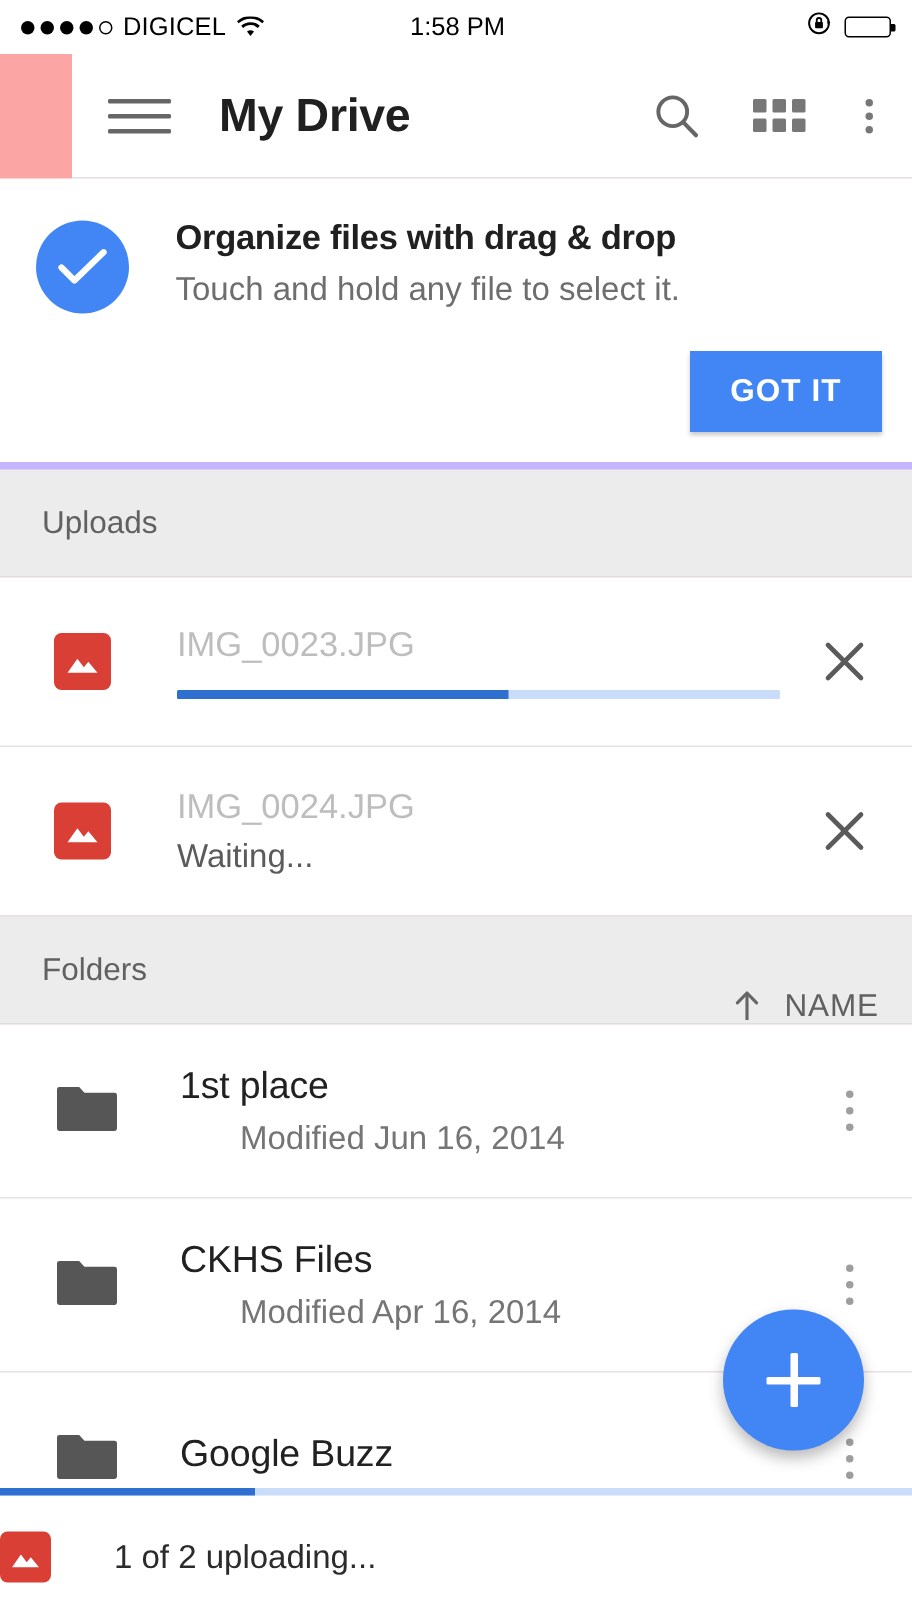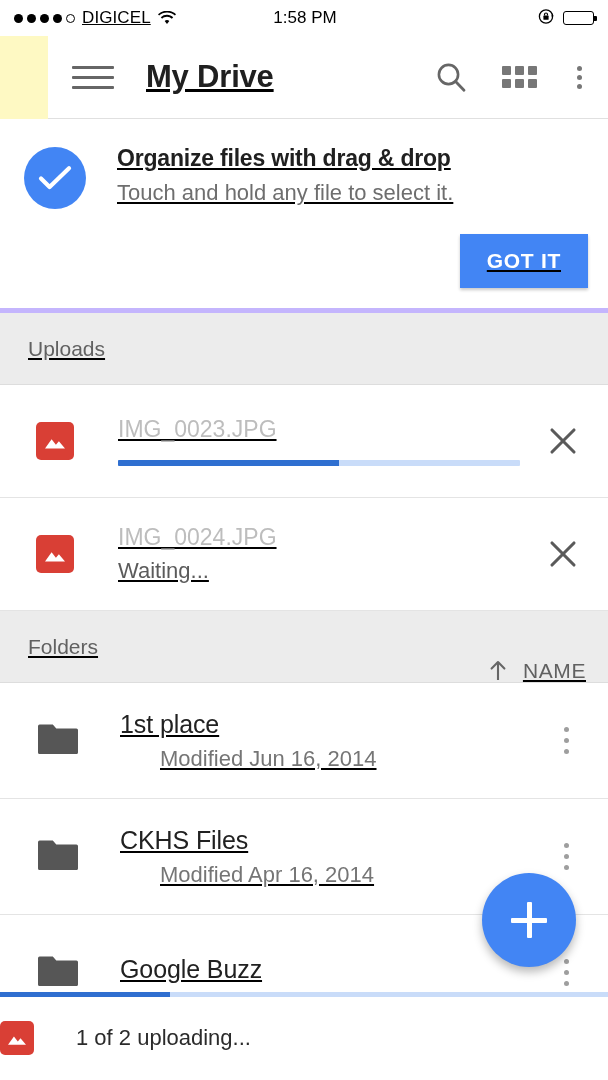--- a/index.html
+++ b/index.html
@@ -8,23 +8,22 @@
     width: 608px;
     height: 1080px;
     background: #ffffff;
     font-family: "Liberation Sans", sans-serif;
     overflow: hidden;
   }
   .screen {
     position: relative;
     width: 608px;
     height: 1080px;
-    background: #fef9c3;
+    background: #fca5a5;
     overflow: hidden;
-    text-decoration: underline;
   }
 
   
   .statusbar {
     position: relative;
     height: 36px;
     width: 100%;
     background: #ffffff;
     display: flex;
     align-items: center;

